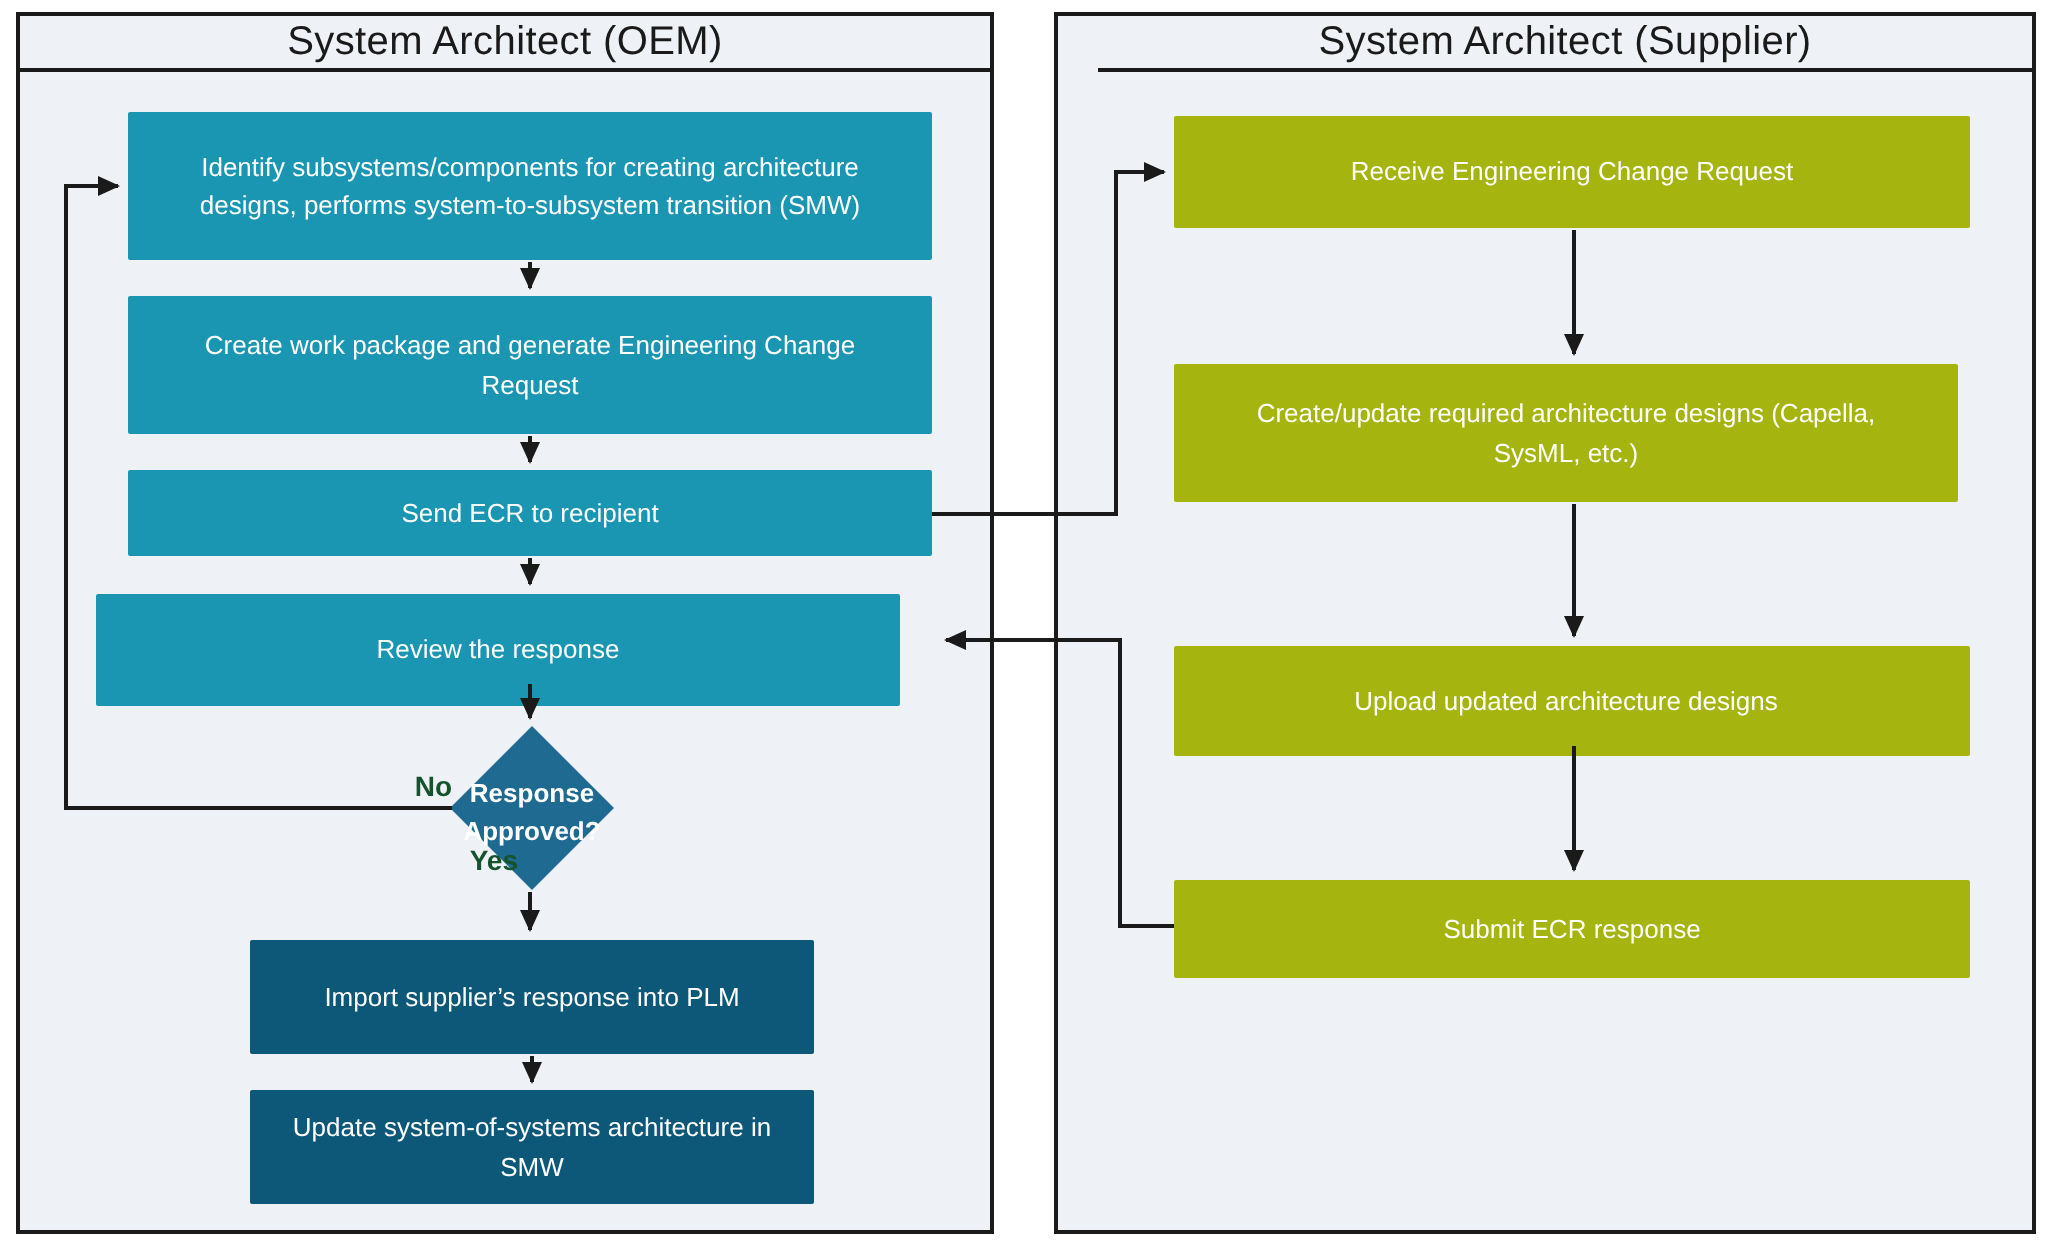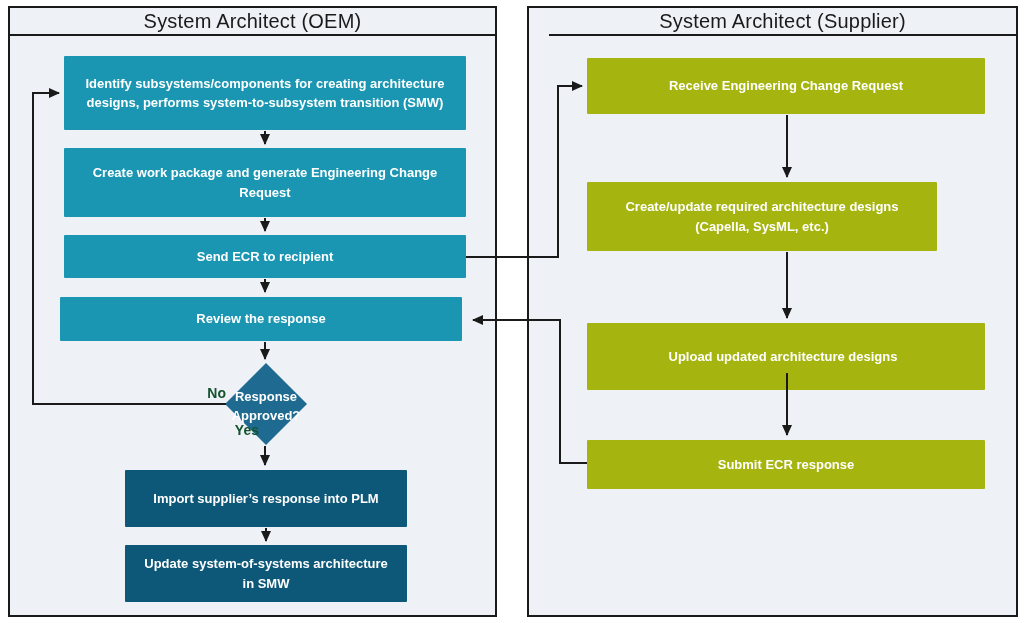--- a/index.html
+++ b/index.html
@@ -45,43 +45,43 @@
     z-index: 3;
   }
   .box {
     position: absolute;
     box-sizing: border-box;
     display: flex;
     align-items: center;
     justify-content: center;
     text-align: center;
     color: #ffffff;
-    font-weight: bold;
+    font-weight: normal;
     font-size: 13px;
     line-height: 1.5;
     padding: 2px 18px;
     border-radius: 1px;
     z-index: 2;
   }
   .teal  { background: var(--oem-process, #1b96b2); }
   .navy  { background: var(--oem-final, #0d5879); }
   .green { background: var(--supplier-process, #a5b40e); }
 
   
   .b1 { left: 64px;  top: 56px;  width: 402px; height: 74px; }
   .b2 { left: 64px;  top: 148px; width: 402px; height: 69px; }
   .b3 { left: 64px;  top: 235px; width: 402px; height: 43px; text-align: right; }
-  .b4 { left: 60px;  top: 297px; width: 402px; height: 44px; }
+  .b4 { left: 48px;  top: 297px; width: 402px; height: 56px; }
   .b5 { left: 125px; top: 470px; width: 282px; height: 57px; text-align: right; }
   .b6 { left: 125px; top: 545px; width: 282px; height: 57px; }
 
   
   .s1 { left: 587px; top: 58px;  width: 398px; height: 56px; }
-  .s2 { left: 587px; top: 182px; width: 350px; height: 69px; }
-  .s3 { left: 587px; top: 323px; width: 398px; height: 67px; padding-left: 12px; }
+  .s2 { left: 587px; top: 182px; width: 392px; height: 69px; }
+  .s3 { left: 587px; top: 323px; width: 398px; height: 55px; padding-left: 12px; }
   .s4 { left: 587px; top: 440px; width: 398px; height: 49px; }
 
   
   .diamond-shape {
     position: absolute;
     left: 237px;
     top: 375px;
     width: 58px;
     height: 58px;
     background: var(--decision, #1e6a90);

